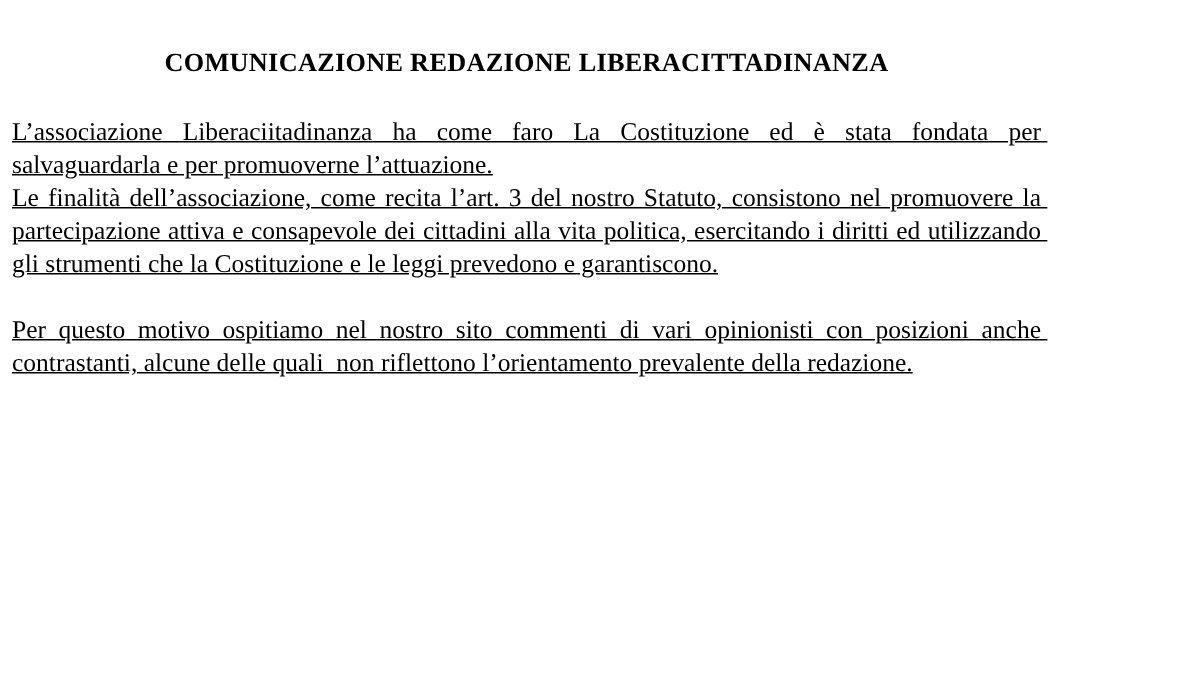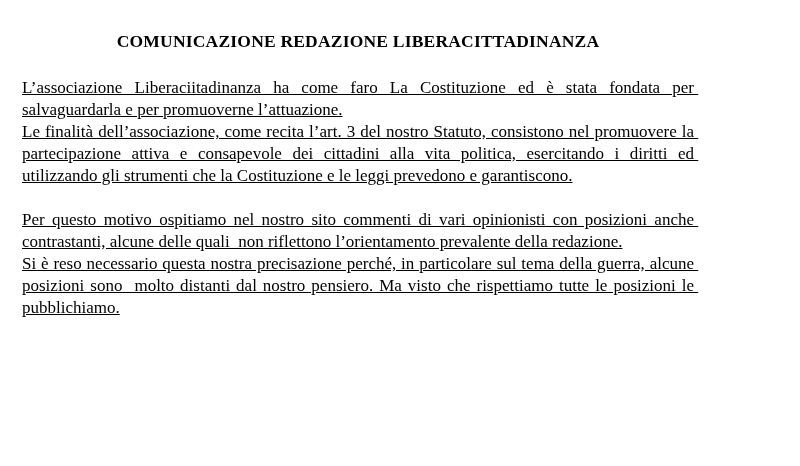--- a/index.html
+++ b/index.html
@@ -11,21 +11,21 @@
     height: 466px;
     background: #ffffff;
     overflow: hidden;
     font-family: "Liberation Serif", serif;
     color: #000000;
   }
   .page {
     box-sizing: border-box;
     width: 718px;
     height: 466px;
-    padding: 30px 24px 0 22px;
+    padding: 30px 24px 0 8px;
     background: #ffffff;
   }
   .doc-title {
     margin: 0 0 25px 0;
     text-align: center;
     font-size: 17.5px;
     line-height: 22px;
     font-weight: bold;
     letter-spacing: 0.2px;
     color: #000000;
@@ -49,15 +49,14 @@
 <div class="page">
   <h1 class="doc-title">COMUNICAZIONE REDAZIONE LIBERACITTADINANZA</h1>
 
   <p class="para">L’associazione Liberaciitadinanza ha come faro La Costituzione ed è stata fondata per salvaguardarla e per promuoverne l’attuazione.</p>
 
   <p class="para">Le finalità dell’associazione, come recita l’art. 3 del nostro Statuto, consistono nel promuovere la partecipazione attiva e consapevole dei cittadini alla vita politica, esercitando i diritti ed utilizzando gli strumenti che la Costituzione e le leggi prevedono e garantiscono.</p>
 
 
   <p class="para block-gap">Per questo motivo ospitiamo nel nostro sito commenti di vari opinionisti con posizioni anche contrastanti, alcune delle quali  non riflettono l’orientamento prevalente della redazione.</p>
 
-  <p class="para">Si è reso necessario questa nostra precisazione perché, in particolare sul tema della guerra, alcune posizioni sono  molto distanti dal nostro pensiero. Ma visto che rispettiamo tutte le posizioni le pubblichiamo.</p>
 
 </div>
 
 </body></html>

